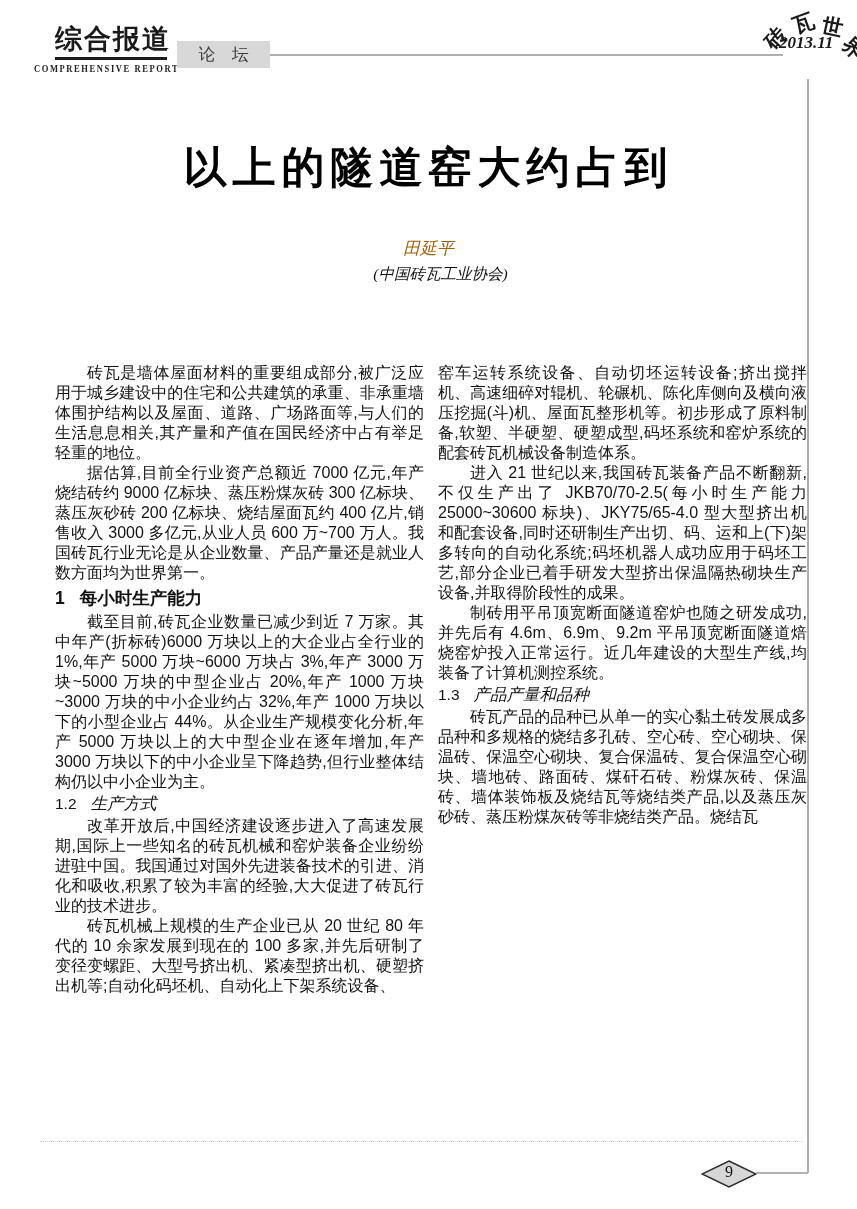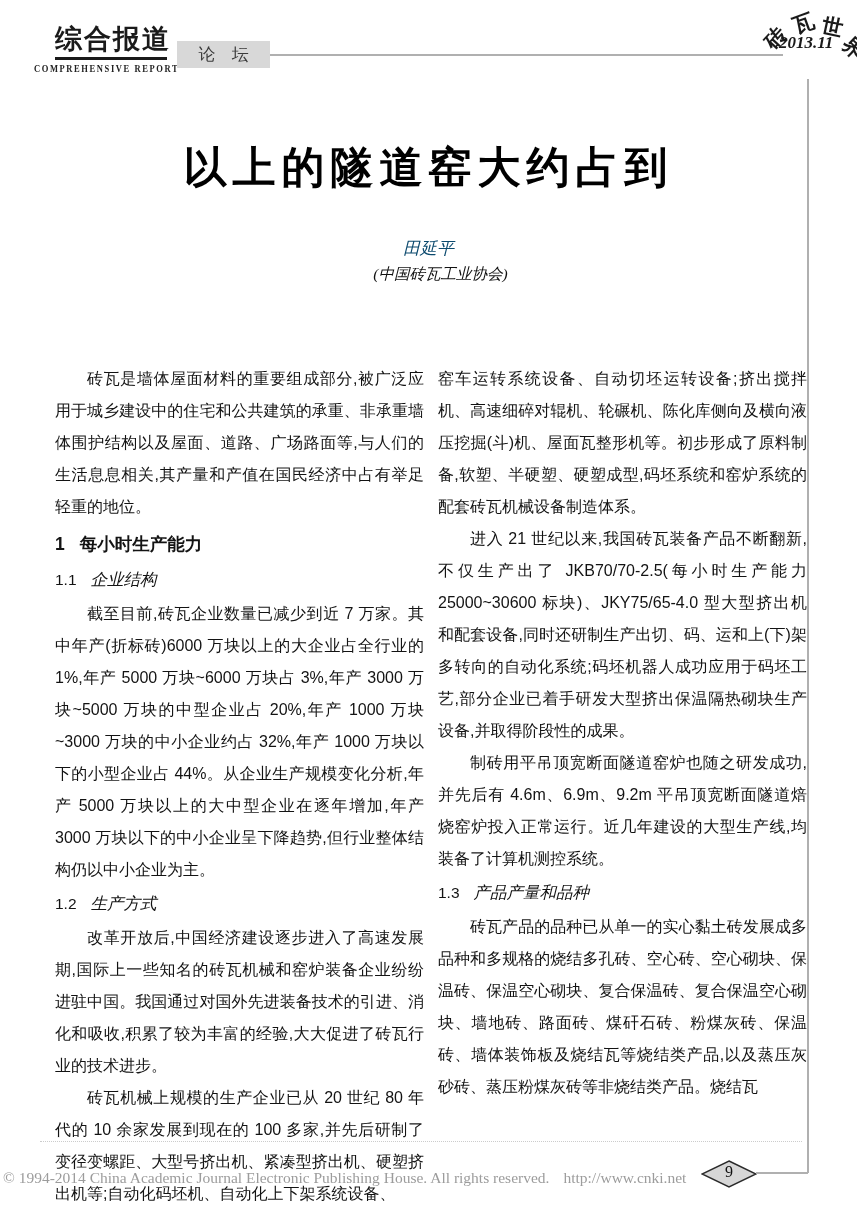--- a/index.html
+++ b/index.html
@@ -21,26 +21,26 @@
   .arc-c1{left:793px;top:9px;transform:rotate(-20deg);}
   .arc-c2{left:822px;top:13px;transform:rotate(12deg);}
   .arc-c3{left:843px;top:34px;transform:rotate(44deg);}
   .issue{position:absolute;left:779px;top:33px;font-family:"Liberation Serif",serif;
          font-style:italic;font-weight:bold;font-size:17px;color:#1a1a1a;text-align:right;}
   .vrule{position:absolute;left:807px;top:79px;width:1.5px;height:1094px;background:var(--rule-gray,#b0b0b0);}
   
   .title{position:absolute;left:0;top:139px;width:100%;text-align:center;font-size:43px;
          font-weight:bold;letter-spacing:6px;color:#000;}
   .author{position:absolute;left:0;top:237px;width:100%;text-align:center;font-size:17px;
-          font-family:"Liberation Serif",serif;font-style:italic;color:#0c4a6e;}
+          font-family:"Liberation Serif",serif;font-style:italic;color:#a16207;}
   .affil{position:absolute;left:12px;top:264px;width:100%;text-align:center;font-size:15.5px;
          font-family:"Liberation Serif",serif;font-style:italic;color:#111;}
   
   .columns{position:absolute;left:55px;top:363px;width:752px;display:flex;gap:14px;}
-  .col{flex:1;font-size:16px;line-height:32px;text-align:justify;color:#131313;}
+  .col{flex:1;font-size:16px;line-height:20px;text-align:justify;color:#131313;}
   .blk.para{text-indent:2em;}
   .blk.para-cont{text-indent:0;}
   .blk.h1{font-weight:bold;font-size:17.5px;margin:5px 0 4px;text-indent:0;}
   .blk.h1 .num{margin-right:15px;}
   .blk.h2{font-family:"Liberation Serif",serif;font-style:italic;font-size:16.5px;margin:2px 0;text-indent:0;}
   .blk.h2 .num{font-style:normal;font-family:"Liberation Sans",sans-serif;margin-right:14px;font-size:15.5px;}
   
   .speckle{position:absolute;left:40px;top:1141px;width:762px;border-top:1px dotted #cccccc;}
   .copyright{position:absolute;left:3px;top:1169px;font-family:"Liberation Serif",serif;
              font-size:15.5px;color:var(--footer-text,#9c9c9c);white-space:nowrap;}
@@ -70,40 +70,37 @@
 
   <div class="vrule"></div>
 
   <div class="title">以上的隧道窑大约占到</div>
   <div class="author">田延平</div>
   <div class="affil">(中国砖瓦工业协会)</div>
 
   <div class="columns">
     <div class="col">
         <div class="blk para">砖瓦是墙体屋面材料的重要组成部分,被广泛应用于城乡建设中的住宅和公共建筑的承重、非承重墙体围护结构以及屋面、道路、广场路面等,与人们的生活息息相关,其产量和产值在国民经济中占有举足轻重的地位。</div>
+        <div class="blk para">据估算,目前全行业资产总额近 7000 亿元,年产烧结砖约 9000 亿标块、蒸压粉煤灰砖 300 亿标块、蒸压灰砂砖 200 亿标块、烧结屋面瓦约 400 亿片,销售收入 3000 多亿元,从业人员 600 万~700 万人。我国砖瓦行业无论是从企业数量、产品产量还是就业人数方面均为世界第一。</div>
         <div class="blk h1"><span class="num">1</span><span class="htext">每小时生产能力</span></div>
-        <div class="blk h2"><span class="num">1.1</span><span class="htext">企业结构</span></div>
         <div class="blk para">截至目前,砖瓦企业数量已减少到近 7 万家。其中年产(折标砖)6000 万块以上的大企业占全行业的 1%,年产 5000 万块~6000 万块占 3%,年产 3000 万块~5000 万块的中型企业占 20%,年产 1000 万块~3000 万块的中小企业约占 32%,年产 1000 万块以下的小型企业占 44%。从企业生产规模变化分析,年产 5000 万块以上的大中型企业在逐年增加,年产 3000 万块以下的中小企业呈下降趋势,但行业整体结构仍以中小企业为主。</div>
         <div class="blk h2"><span class="num">1.2</span><span class="htext">生产方式</span></div>
         <div class="blk para">改革开放后,中国经济建设逐步进入了高速发展期,国际上一些知名的砖瓦机械和窑炉装备企业纷纷进驻中国。我国通过对国外先进装备技术的引进、消化和吸收,积累了较为丰富的经验,大大促进了砖瓦行业的技术进步。</div>
         <div class="blk para">砖瓦机械上规模的生产企业已从 20 世纪 80 年代的 10 余家发展到现在的 100 多家,并先后研制了变径变螺距、大型号挤出机、紧凑型挤出机、硬塑挤出机等;自动化码坯机、自动化上下架系统设备、</div>
       </div>
     <div class="col">
         <div class="blk para-cont">窑车运转系统设备、自动切坯运转设备;挤出搅拌机、高速细碎对辊机、轮碾机、陈化库侧向及横向液压挖掘(斗)机、屋面瓦整形机等。初步形成了原料制备,软塑、半硬塑、硬塑成型,码坯系统和窑炉系统的配套砖瓦机械设备制造体系。</div>
         <div class="blk para">进入 21 世纪以来,我国砖瓦装备产品不断翻新,不仅生产出了 JKB70/70-2.5(每小时生产能力 25000~30600 标块)、JKY75/65-4.0 型大型挤出机和配套设备,同时还研制生产出切、码、运和上(下)架多转向的自动化系统;码坯机器人成功应用于码坯工艺,部分企业已着手研发大型挤出保温隔热砌块生产设备,并取得阶段性的成果。</div>
         <div class="blk para">制砖用平吊顶宽断面隧道窑炉也随之研发成功,并先后有 4.6m、6.9m、9.2m 平吊顶宽断面隧道焙烧窑炉投入正常运行。近几年建设的大型生产线,均装备了计算机测控系统。</div>
         <div class="blk h2"><span class="num">1.3</span><span class="htext">产品产量和品种</span></div>
         <div class="blk para">砖瓦产品的品种已从单一的实心黏土砖发展成多品种和多规格的烧结多孔砖、空心砖、空心砌块、保温砖、保温空心砌块、复合保温砖、复合保温空心砌块、墙地砖、路面砖、煤矸石砖、粉煤灰砖、保温砖、墙体装饰板及烧结瓦等烧结类产品,以及蒸压灰砂砖、蒸压粉煤灰砖等非烧结类产品。烧结瓦</div>
       </div>
   </div>
 
   <div class="speckle"></div>
-  <div class="copyright">
-    <span>© 1994-2014 China Academic Journal Electronic Publishing House. All rights reserved.</span><span class="url">http://www.cnki.net</span>
-  </div>
   <div class="pageno">
     <svg width="56" height="28" viewBox="0 0 56 28">
       <polygon points="28,1 55,14 28,27 1,14" fill="#d7d7d7" stroke="#2a2a2a" stroke-width="1.4"></polygon>
     </svg>
     <span class="no">9</span>
   </div>
   <div class="connector"></div>
 
 </div>
 

